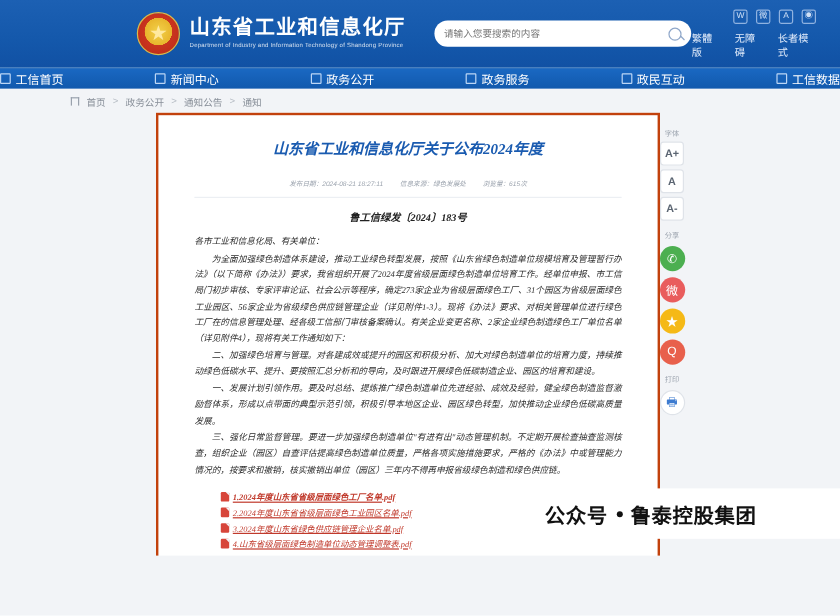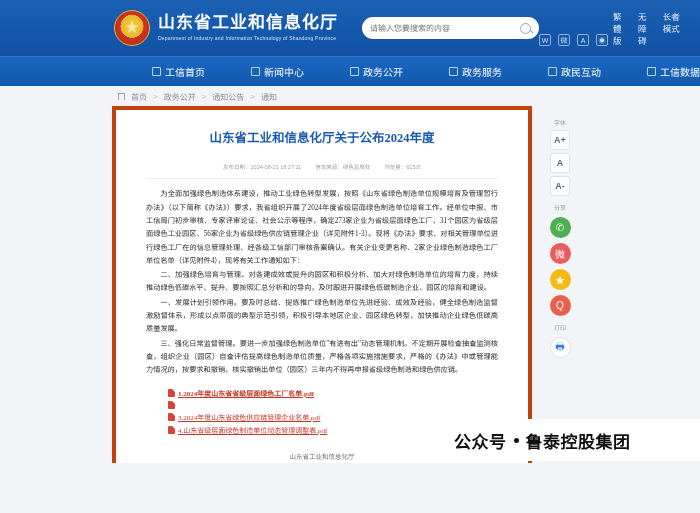--- a/index.html
+++ b/index.html
@@ -89,21 +89,21 @@
     content: "";
     position: absolute;
     width: 5px; height: 1.4px;
     background: #8fa7c9;
     transform: rotate(45deg);
     right: -4px; bottom: 0px;
   }
   .head-right {
     margin-left: auto;
     display: flex;
-    flex-direction: row;
+    flex-direction: column;
     align-items: flex-end;
     gap: 5px;
     padding-right: 6px;
   }
   .head-icons {
     display: flex;
     gap: 7px;
     color: #cfe0f6;
     font-size: 9px;
   }
@@ -117,26 +117,26 @@
   }
   .head-links {
     display: flex;
     gap: 12px;
     color: #e2ecfb;
     font-size: 8.5px;
   }
 
   
   .nav {
-    height: 30px;
+    height: 18px;
     background: linear-gradient(180deg, #1a68c2 0%, #1159ad 100%);
     border-top: 1px solid rgba(255,255,255,.18);
     display: flex;
     align-items: center;
-    justify-content: flex-end;
+    justify-content: space-between;
     gap: 46px;
   }
   .nav-item {
     color: #fff;
     font-size: 10px;
     display: flex;
     align-items: center;
     gap: 4px;
     white-space: nowrap;
   }
@@ -147,21 +147,21 @@
     display: inline-block;
   }
 
   
   .crumb {
     height: 20px;
     background: #f2f4f7;
     display: flex;
     align-items: center;
     gap: 6px;
-    padding-left: 118px;
+    padding-left: 59px;
     font-size: 8px;
     color: #888f99;
   }
   .crumb .home-ico {
     width: 7px; height: 7px;
     border: 1px solid #9aa2ad;
     border-bottom: none;
     transform: rotate(0deg);
     display: inline-block;
     position: relative;
@@ -169,27 +169,28 @@
   .crumb span.sep { color: #b6bcc4; }
 
   
   .stage {
     position: relative;
     height: 407px;
     background: #f2f4f7;
   }
   .sheet {
     position: absolute;
-    left: 112px; top: 0;
+    left: 130px; top: 0;
     width: 420px;
     height: 407px;
     background: #fff;
-    border: 4px solid #c2410c;
+    border: 2px solid #c2410c;
     padding: 18px 30px 0 30px;
     overflow: hidden;
+    font-style: italic;
   }
   .title {
     text-align: center;
     color: #1a5bb0;
     font-weight: bold;
     font-size: 12.5px;
     line-height: 1.7;
     font-family: "Liberation Serif", serif;
   }
   .meta {
@@ -408,35 +409,38 @@
           <span>发布日期：</span><span>2024-08-21 18:27:11</span>
         </span>
         <span>
           <span>信息来源：</span><span>绿色发展处</span>
         </span>
         <span>
           <span>浏览量：</span><span>615</span><span>次</span>
         </span>
       </div>
 
+      <div class="docnum">鲁工信绿发〔2024〕183号</div>
 
       <div class="body-text">
+        <p class="noindent">各市工业和信息化局、有关单位：</p>
         <p>为全面加强绿色制造体系建设，推动工业绿色转型发展，按照《山东省绿色制造单位规模培育及管理暂行办法》（以下简称《办法》）要求，我省组织开展了2024年度省级层面绿色制造单位培育工作。经单位申报、市工信局门初步审核、专家评审论证、社会公示等程序，确定273家企业为省级层面绿色工厂、31个园区为省级层面绿色工业园区、56家企业为省级绿色供应链管理企业（详见附件1-3）。现将《办法》要求、对相关管理单位进行绿色工厂在的信息管理处理、经各级工信部门审核备案确认。有关企业变更名称、2家企业绿色制造绿色工厂单位名单（详见附件4），现将有关工作通知如下：</p>
         <p>二、加强绿色培育与管理。对各建成效或提升的园区和积极分析、加大对绿色制造单位的培育力度，持续推动绿色低碳水平、提升、要按照汇总分析和的导向，及时跟进开展绿色低碳制造企业、园区的培育和建设。</p>
         <p>一、发展计划引领作用。要及时总结、提炼推广绿色制造单位先进经验、成效及经验，健全绿色制造监督激励督体系，形成以点带面的典型示范引领，积极引导本地区企业、园区绿色转型，加快推动企业绿色低碳高质量发展。</p>
         <p>三、强化日常监督管理。要进一步加强绿色制造单位"有进有出"动态管理机制。不定期开展检查抽查监测核查，组织企业（园区）自查评估提高绿色制造单位质量，严格各项实施措施要求，严格的《办法》中或管理能力情况的，按要求和撤销，核实撤销出单位（园区）三年内不得再申报省级绿色制造和绿色供应链。</p>
       </div>
 
       <div class="attach">
         <a>
             <i class="pdf-ico"></i>
             <span>1.2024年度山东省省级层面绿色工厂名单.pdf</span>
           </a>
         <a>
             <i class="pdf-ico"></i>
+            <span>2.2024年度山东省省级层面绿色工业园区名单.pdf</span>
           </a>
         <a>
             <i class="pdf-ico"></i>
             <span>3.2024年度山东省绿色供应链管理企业名单.pdf</span>
           </a>
         <a>
             <i class="pdf-ico"></i>
             <span>4.山东省级层面绿色制造单位动态管理调整表.pdf</span>
           </a>
       </div>

